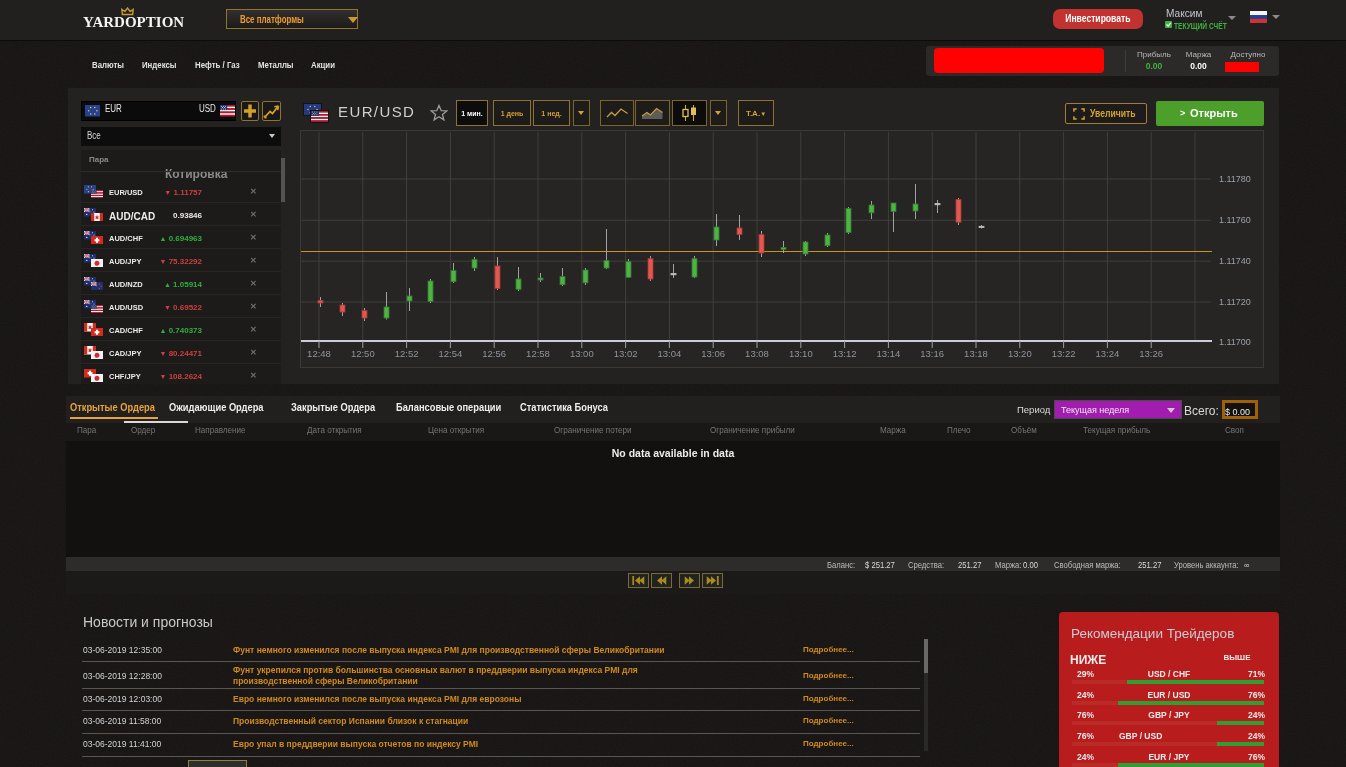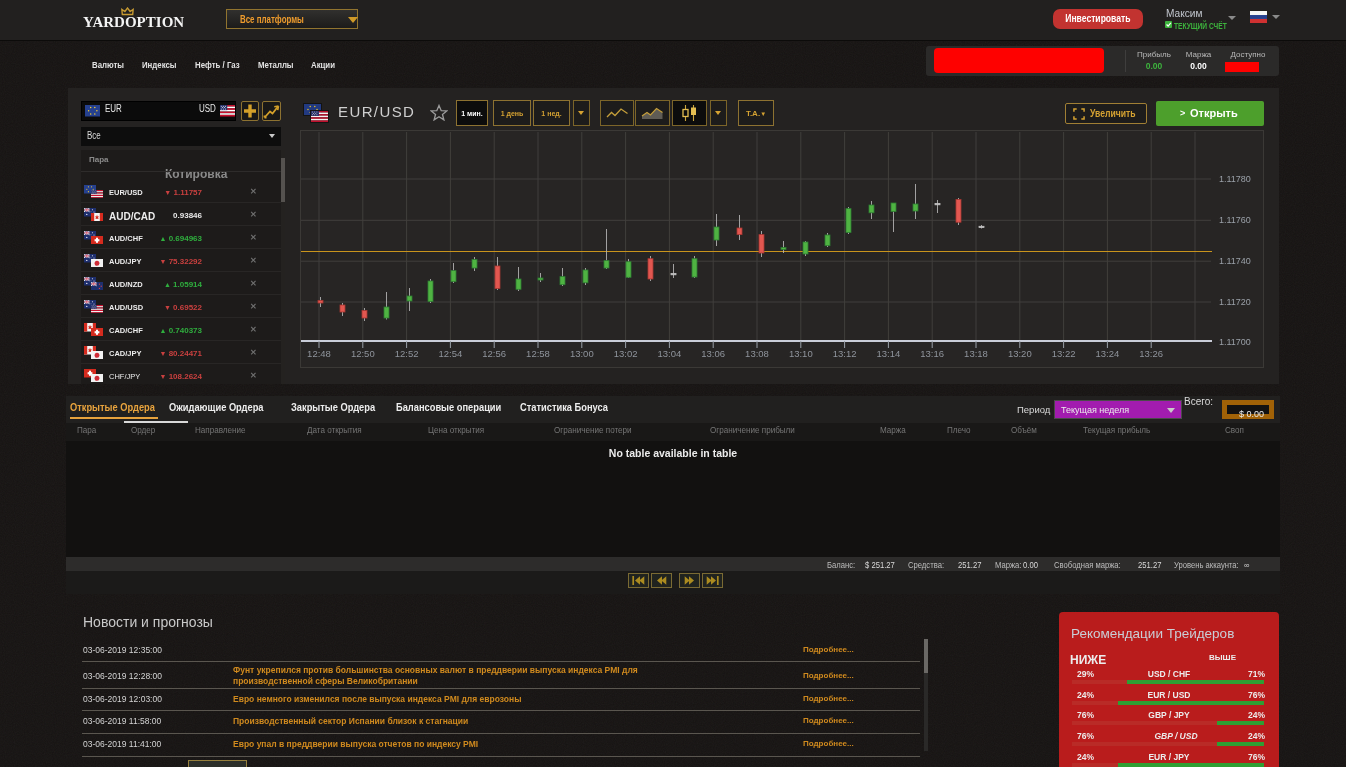--- a/index.html
+++ b/index.html
@@ -323,21 +323,21 @@
       <div class="abs" style="left:169px;top:198px;font-size:8px;font-weight:bold;color:#6f6f6f;">✕</div>
       <svg style="position:absolute;left:3px;top:219px;" width="12" height="8.5" viewBox="0 0 30 20" preserveAspectRatio="none">
         <rect width="30" height="20" fill="#d52b1e"></rect>
         <rect x="12.5" y="4" width="5" height="12" fill="#fff"></rect>
         <rect x="9" y="7.5" width="12" height="5" fill="#fff"></rect>
       </svg>
       <svg style="position:absolute;left:10px;top:223.5px;" width="12" height="8.5" viewBox="0 0 30 20" preserveAspectRatio="none">
         <rect width="30" height="20" fill="#f2f2f2"></rect>
         <circle cx="15" cy="10" r="6" fill="#cf2b36"></circle>
       </svg>
-      <div class="abs" style="left:28px;top:222px;font-size:7.5px;font-weight:normal;color:#ececec;text-align:right;">CHF/JPY</div>
+      <div class="abs" style="left:28px;top:222px;font-size:7.5px;font-weight:bold;color:#ececec;text-align:right;">CHF/JPY</div>
       <div class="abs" style="left:78px;top:221.5px;width:43px;font-size:8px;font-weight:bold;color:#c9403f;text-align:right;"><span style="font-size:7px;">▼</span> 108.2624</div>
       <div class="abs" style="left:169px;top:221px;font-size:8px;font-weight:bold;color:#6f6f6f;">✕</div>
     </div>
     <div class="abs" style="left:213px;top:62px;width:4px;height:234px;background:#242220;"></div>
     <div class="abs" style="left:213px;top:70px;width:4px;height:44px;background:#55524f;"></div>
     <svg style="position:absolute;left:236px;top:16px;outline:1px solid #151515;filter:brightness(0.9);" width="17" height="11" viewBox="0 0 30 20" preserveAspectRatio="none">
       <rect width="30" height="20" fill="#26418f"></rect>
       <circle cx="23.0" cy="10.0" r="1.4" fill="#f8d12e"></circle>
       <circle cx="19.0" cy="15.6" r="1.4" fill="#f8d12e"></circle>
       <circle cx="11.0" cy="15.6" r="1.4" fill="#f8d12e"></circle>
@@ -547,37 +547,37 @@
     <div class="abs" style="left:225px;top:5.5px;font-size:10px;font-weight:bold;color:#ededed;transform:scaleX(0.93);transform-origin:0 0;">Закрытые Ордера</div>
     <div class="abs" style="left:330px;top:5.5px;font-size:10px;font-weight:bold;color:#ededed;transform:scaleX(0.93);transform-origin:0 0;">Балансовые операции</div>
     <div class="abs" style="left:454px;top:5.5px;font-size:10px;font-weight:bold;color:#ededed;transform:scaleX(0.93);transform-origin:0 0;">Статистика Бонуса</div>
     <div class="abs" style="left:4px;top:21px;width:88px;height:2px;background:#e8a33d;"></div>
     <div class="abs" style="left:58px;top:25px;width:64px;height:2px;background:#d8d8d8;"></div>
     <div class="abs" style="left:951px;top:8px;font-size:9.5px;color:#dadada;">Период</div>
     <div class="abs" style="left:988px;top:4px;width:128px;height:19px;background:#a21caf;border:1px solid #4a4a4a;">
       <div class="abs" style="left:6px;top:4px;font-size:9px;color:#ececec;">Текущая неделя</div>
       <div class="abs" style="left:112px;top:7px;width:0;height:0;border-left:4.5px solid transparent;border-right:4.5px solid transparent;border-top:5.5px solid #c9c9c9;"></div>
     </div>
-    <div class="abs" style="left:1118px;top:0;font-size:10px;color:#dadada;">Всего:</div>
-    <div class="abs" style="left:1156px;top:4px;width:52px;height:19px;background:#131211;border:5px solid #a16207;text-align:right;line-height:18px;font-size:9px;color:#ececec;"><span style="margin-right:5px;">$ 0.00</span></div>
+    <div class="abs" style="left:1118px;top:8px;font-size:12px;color:#dadada;">Всего:</div>
+    <div class="abs" style="left:1156px;top:4px;width:36px;height:19px;background:#131211;border:3px solid #a16207;line-height:18px;font-size:9px;color:#ececec;"><span style="margin-right:5px;">$ 0.00</span></div>
     <div class="abs" style="left:0;top:27px;width:1214px;height:18px;background:#191817;"></div>
     <div class="abs" style="left:11px;top:29px;font-size:9px;color:#757575;transform:scaleX(0.9);transform-origin:0 0;">Пара</div>
     <div class="abs" style="left:64.5px;top:29px;font-size:9px;color:#757575;transform:scaleX(0.9);transform-origin:0 0;">Ордер</div>
     <div class="abs" style="left:129px;top:29px;font-size:9px;color:#757575;transform:scaleX(0.9);transform-origin:0 0;">Направление</div>
     <div class="abs" style="left:241px;top:29px;font-size:9px;color:#757575;transform:scaleX(0.9);transform-origin:0 0;">Дата открытия</div>
     <div class="abs" style="left:362px;top:29px;font-size:9px;color:#757575;transform:scaleX(0.9);transform-origin:0 0;">Цена открытия</div>
     <div class="abs" style="left:488px;top:29px;font-size:9px;color:#757575;transform:scaleX(0.9);transform-origin:0 0;">Ограничение потери</div>
     <div class="abs" style="left:644px;top:29px;font-size:9px;color:#757575;transform:scaleX(0.9);transform-origin:0 0;">Ограничение прибыли</div>
     <div class="abs" style="left:814px;top:29px;font-size:9px;color:#757575;transform:scaleX(0.9);transform-origin:0 0;">Маржа</div>
     <div class="abs" style="left:881px;top:29px;font-size:9px;color:#757575;transform:scaleX(0.9);transform-origin:0 0;">Плечо</div>
     <div class="abs" style="left:945px;top:29px;font-size:9px;color:#757575;transform:scaleX(0.9);transform-origin:0 0;">Объём</div>
     <div class="abs" style="left:1017px;top:29px;font-size:9px;color:#757575;transform:scaleX(0.9);transform-origin:0 0;">Текущая прибыль</div>
     <div class="abs" style="left:1159px;top:29px;font-size:9px;color:#757575;transform:scaleX(0.9);transform-origin:0 0;">Своп</div>
     <div class="abs" style="left:0;top:45px;width:1214px;height:116px;background:#121110;"></div>
-    <div class="abs" style="left:0;top:51px;width:1214px;text-align:center;font-size:10.5px;font-weight:bold;color:#ececec;">No table available in table</div>
+    <div class="abs" style="left:0;top:51px;width:1214px;text-align:center;font-size:10.5px;font-weight:bold;color:#ececec;">No data available in data</div>
     <div class="abs" style="left:0;top:161px;width:1214px;height:14px;background:#2d2c2b;"></div>
     <div class="abs" style="left:761px;top:163.5px;font-size:8.5px;font-weight:normal;color:#bdbdbd;transform:scaleX(0.9);transform-origin:0 0;">Баланс:</div>
     <div class="abs" style="left:799px;top:163.5px;font-size:8.5px;font-weight:normal;color:#d9d9d9;transform:scaleX(0.9);transform-origin:0 0;">$ 251.27</div>
     <div class="abs" style="left:842px;top:163.5px;font-size:8.5px;font-weight:normal;color:#bdbdbd;transform:scaleX(0.9);transform-origin:0 0;">Средства:</div>
     <div class="abs" style="left:892px;top:163.5px;font-size:8.5px;font-weight:normal;color:#d9d9d9;transform:scaleX(0.9);transform-origin:0 0;">251.27</div>
     <div class="abs" style="left:929px;top:163.5px;font-size:8.5px;font-weight:normal;color:#bdbdbd;transform:scaleX(0.9);transform-origin:0 0;">Маржа:</div>
     <div class="abs" style="left:957px;top:163.5px;font-size:8.5px;font-weight:normal;color:#d9d9d9;transform:scaleX(0.9);transform-origin:0 0;">0.00</div>
     <div class="abs" style="left:988px;top:163.5px;font-size:8.5px;font-weight:normal;color:#bdbdbd;transform:scaleX(0.9);transform-origin:0 0;">Свободная маржа:</div>
     <div class="abs" style="left:1072px;top:163.5px;font-size:8.5px;font-weight:normal;color:#d9d9d9;transform:scaleX(0.9);transform-origin:0 0;">251.27</div>
     <div class="abs" style="left:1108px;top:163.5px;font-size:8.5px;font-weight:normal;color:#bdbdbd;transform:scaleX(0.9);transform-origin:0 0;">Уровень аккаунта:</div>
@@ -598,20 +598,21 @@
     </svg>
     <div class="abs" style="left:636px;top:177px;width:21px;height:15px;background:#20231f;border:1px solid #7a6a33;"></div>
     <svg class="abs" style="left:636px;top:177px;" width="21" height="15" viewBox="0 0 21 15">
       <path d="M15.8 3 V12" stroke="#ab8b20" stroke-width="1.7"></path>
       <path d="M9 3.2 L14 7.5 L9 11.8 Z M4.7 3.2 L9.7 7.5 L4.7 11.8 Z" fill="#ab8b20"></path>
     </svg>
   </div>
 <div class="abs" style="left:0;top:604px;width:1050px;height:163px;">
     <div class="abs" style="left:83px;top:10px;font-size:14px;color:#c9c9c9;">Новости и прогнозы</div>
     <div class="abs" style="left:83px;top:41.0px;font-size:8.5px;color:#d4d4d4;">03-06-2019 12:35:00</div>
+    <div class="abs" style="left:233px;top:41.0px;font-size:8.5px;font-weight:bold;color:#d08a1e;">Фунт немного изменился после выпуска индекса PMI для производственной сферы Великобритании</div>
     <div class="abs" style="left:803px;top:41.0px;font-size:8px;font-weight:bold;color:#d08a1e;">Подробнее...</div>
     <div class="abs" style="left:82px;top:57.2px;width:838px;height:1px;background:#5a564f;"></div>
     <div class="abs" style="left:83px;top:66.5px;font-size:8.5px;color:#d4d4d4;">03-06-2019 12:28:00</div>
     <div class="abs" style="left:233px;top:61.0px;font-size:8.5px;font-weight:bold;color:#d08a1e;">Фунт укрепился против большинства основных валют в преддверии выпуска индекса PMI для</div>
     <div class="abs" style="left:233px;top:72.0px;font-size:8.5px;font-weight:bold;color:#d08a1e;">производственной сферы Великобритании</div>
     <div class="abs" style="left:803px;top:66.5px;font-size:8px;font-weight:bold;color:#d08a1e;">Подробнее...</div>
     <div class="abs" style="left:82px;top:84.0px;width:838px;height:1px;background:#5a564f;"></div>
     <div class="abs" style="left:83px;top:89.5px;font-size:8.5px;color:#d4d4d4;">03-06-2019 12:03:00</div>
     <div class="abs" style="left:233px;top:89.5px;font-size:8.5px;font-weight:bold;color:#d08a1e;">Евро немного изменился после выпуска индекса PMI для еврозоны</div>
     <div class="abs" style="left:803px;top:89.5px;font-size:8px;font-weight:bold;color:#d08a1e;">Подробнее...</div>
@@ -624,38 +625,38 @@
     <div class="abs" style="left:233px;top:135.0px;font-size:8.5px;font-weight:bold;color:#d08a1e;">Евро упал в преддверии выпуска отчетов по индексу PMI</div>
     <div class="abs" style="left:803px;top:135.0px;font-size:8px;font-weight:bold;color:#d08a1e;">Подробнее...</div>
     <div class="abs" style="left:82px;top:151.5px;width:838px;height:1px;background:#5a564f;"></div>
     <div class="abs" style="left:924px;top:35px;width:4px;height:112px;background:#2a2928;"></div>
     <div class="abs" style="left:924px;top:35px;width:4px;height:34px;background:#6a6865;"></div>
     <div class="abs" style="left:188px;top:156px;width:59px;height:20px;background:#2c2f2a;border:1px solid #97803d;"></div>
   </div>
 <div class="abs" style="left:1059px;top:612px;width:220px;height:155px;background:#b91c1c;border-radius:4px 4px 0 0;">
     <div class="abs" style="left:12px;top:14px;font-size:13.5px;color:#c9ced6;">Рекомендации Трейдеров</div>
     <div class="abs" style="left:11px;top:41px;font-size:12px;font-weight:bold;color:#ececec;">НИЖЕ</div>
-    <div class="abs" style="left:150px;top:41px;width:56px;text-align:left;font-size:8px;font-weight:bold;color:#ececec;">ВЫШЕ</div>
+    <div class="abs" style="left:150px;top:41px;width:56px;text-align:center;font-size:8px;font-weight:bold;color:#ececec;">ВЫШЕ</div>
     <div class="abs" style="left:18px;top:57px;font-size:8.5px;font-weight:bold;color:#ececec;">29%</div>
     <div class="abs" style="left:60px;top:57px;width:100px;text-align:center;font-size:8.5px;font-weight:bold;color:#ececec;">USD / CHF</div>
     <div class="abs" style="left:160px;top:57px;width:46px;text-align:right;font-size:8.5px;font-weight:bold;color:#ececec;">71%</div>
     <div class="abs" style="left:13px;top:68px;width:192px;height:4px;background:#2f9e33;"></div>
     <div class="abs" style="left:13px;top:68px;width:55px;height:4px;background:#b92b27;"></div>
     <div class="abs" style="left:18px;top:78px;font-size:8.5px;font-weight:bold;color:#ececec;">24%</div>
     <div class="abs" style="left:60px;top:78px;width:100px;text-align:center;font-size:8.5px;font-weight:bold;color:#ececec;">EUR / USD</div>
     <div class="abs" style="left:160px;top:78px;width:46px;text-align:right;font-size:8.5px;font-weight:bold;color:#ececec;">76%</div>
     <div class="abs" style="left:13px;top:89px;width:192px;height:4px;background:#2f9e33;"></div>
     <div class="abs" style="left:13px;top:89px;width:46px;height:4px;background:#b92b27;"></div>
     <div class="abs" style="left:18px;top:98px;font-size:8.5px;font-weight:bold;color:#ececec;">76%</div>
     <div class="abs" style="left:60px;top:98px;width:100px;text-align:center;font-size:8.5px;font-weight:bold;color:#ececec;">GBP / JPY</div>
     <div class="abs" style="left:160px;top:98px;width:46px;text-align:right;font-size:8.5px;font-weight:bold;color:#ececec;">24%</div>
     <div class="abs" style="left:13px;top:109px;width:192px;height:4px;background:#2f9e33;"></div>
     <div class="abs" style="left:13px;top:109px;width:145px;height:4px;background:#b92b27;"></div>
     <div class="abs" style="left:18px;top:119px;font-size:8.5px;font-weight:bold;color:#ececec;">76%</div>
-    <div class="abs" style="left:67px;top:119px;width:100px;text-align:center;font-size:8.5px;font-weight:bold;color:#ececec;font-style:italic;">GBP / USD</div>
+    <div class="abs" style="left:60px;top:119px;width:100px;text-align:left;font-size:8.5px;font-weight:bold;color:#ececec;">GBP / USD</div>
     <div class="abs" style="left:160px;top:119px;width:46px;text-align:right;font-size:8.5px;font-weight:bold;color:#ececec;">24%</div>
     <div class="abs" style="left:13px;top:130px;width:192px;height:4px;background:#2f9e33;"></div>
     <div class="abs" style="left:13px;top:130px;width:145px;height:4px;background:#b92b27;"></div>
     <div class="abs" style="left:18px;top:140px;font-size:8.5px;font-weight:bold;color:#ececec;">24%</div>
     <div class="abs" style="left:60px;top:140px;width:100px;text-align:center;font-size:8.5px;font-weight:bold;color:#ececec;">EUR / JPY</div>
     <div class="abs" style="left:160px;top:140px;width:46px;text-align:right;font-size:8.5px;font-weight:bold;color:#ececec;">76%</div>
     <div class="abs" style="left:13px;top:151px;width:192px;height:4px;background:#2f9e33;"></div>
     <div class="abs" style="left:13px;top:151px;width:46px;height:4px;background:#b92b27;"></div>
   </div>
 </body></html>

